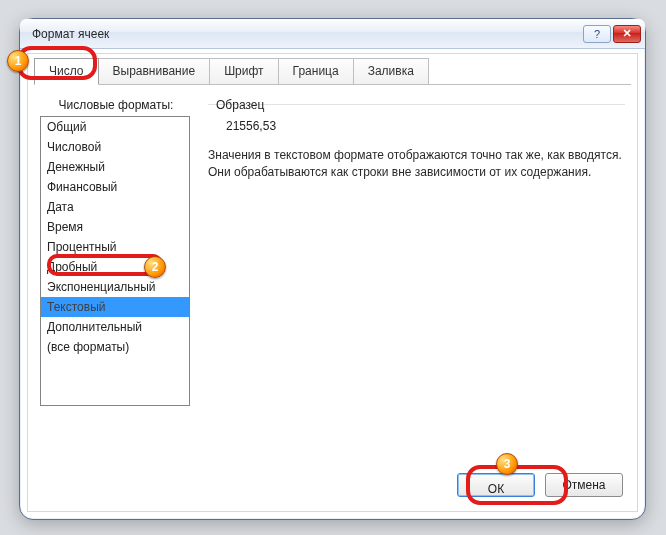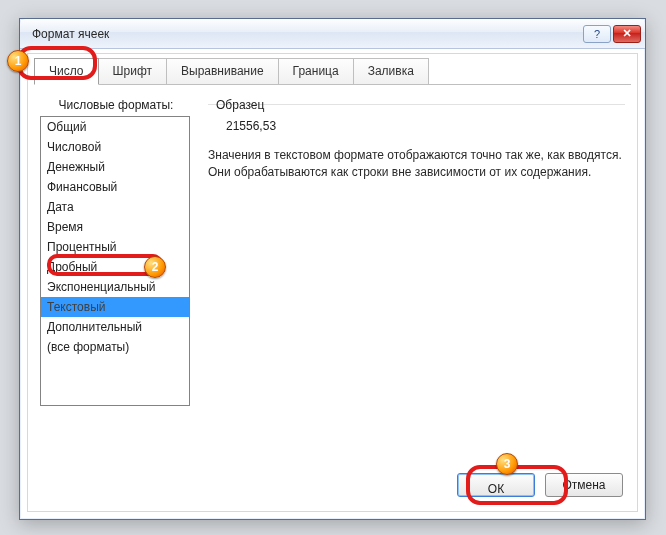--- a/index.html
+++ b/index.html
@@ -16,21 +16,21 @@
   .backdrop {
     position: absolute; inset: 0;
     background: #d9dce0;
   }
   .window {
     position: absolute;
     left: 19px; top: 18px;
     width: 627px; height: 502px;
     background: #fff;
     border: 1px solid #5a6d8f;
-    border-radius: 0;
+    border-radius: 14px;
     box-shadow: 0 4px 18px rgba(0,0,0,.25),
                 inset 0 0 0 1px #e7eefc;
   }
   .titlebar {
     height: 30px;
     background: linear-gradient(#fdfefe, #e9eef8 45%, #dde6f4 46%, #eef3fb);
     border-bottom: 1px solid #b7c4dd;
     border-radius: 6px 6px 0 0;
     display: flex; align-items: center;
     padding: 0 4px 0 12px;
@@ -165,22 +165,22 @@
 <div class="window">
   <div class="titlebar">
     <span class="title">Формат ячеек</span>
     <span class="winbtn">?</span>
     <span class="winbtn close">✕</span>
   </div>
 
   <div class="client">
     <div class="tabs">
       <div class="tab active"><span>Число</span></div>
+      <div class="tab"><span>Выравнивание</span></div>
       <div class="tab"><span>Шрифт</span></div>
-      <div class="tab"><span>Выравнивание</span></div>
       <div class="tab"><span>Граница</span></div>
       <div class="tab"><span>Заливка</span></div>
     </div>
     <div class="tabline"></div>
 
     <div class="pane">
       <div class="left">
         <div class="left-label">Числовые форматы:</div>
         <div class="listbox" id="formats-list">
             <div class="item">Общий</div>

